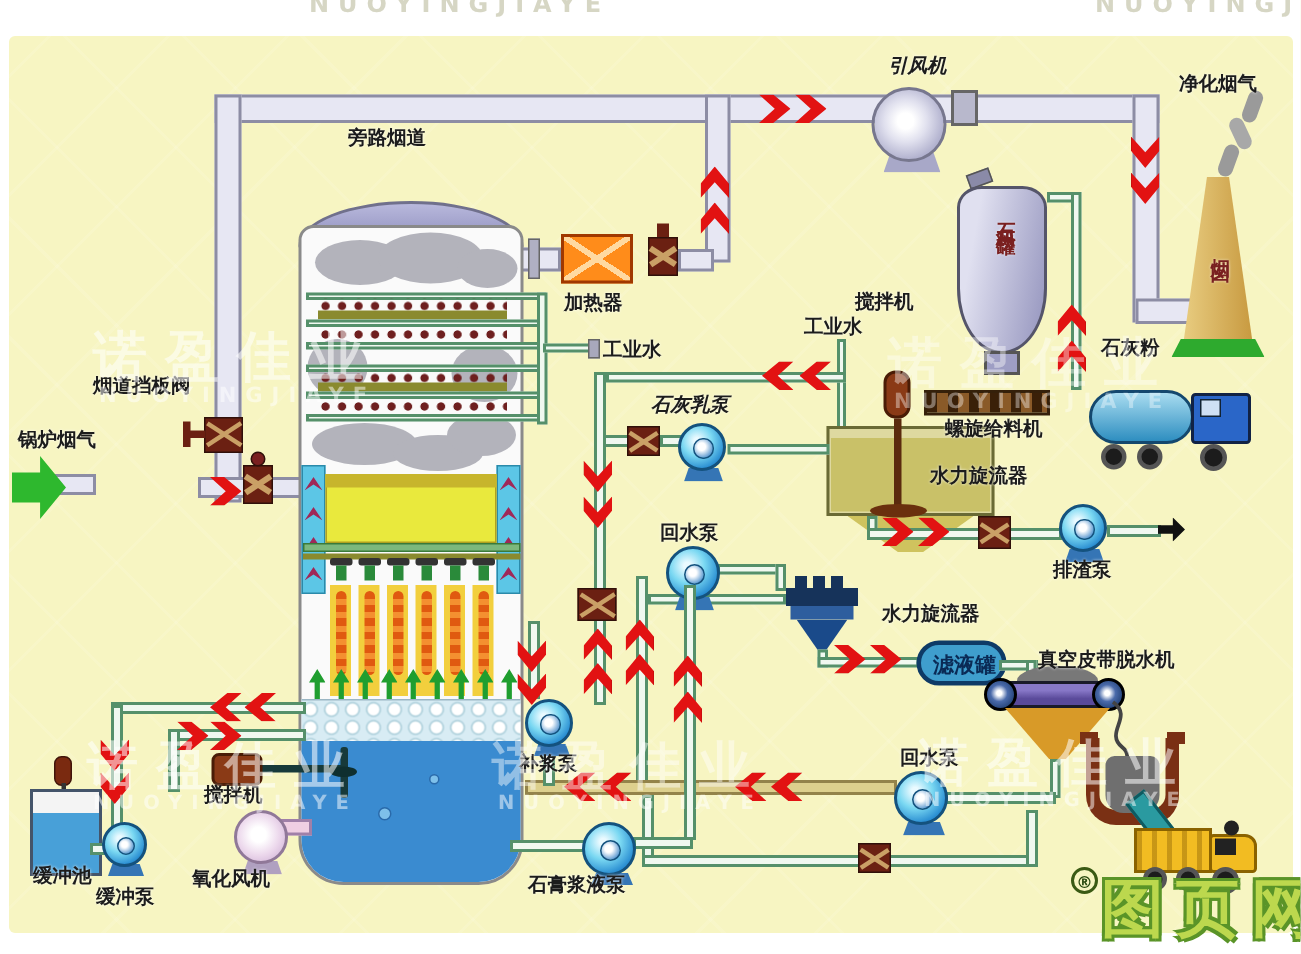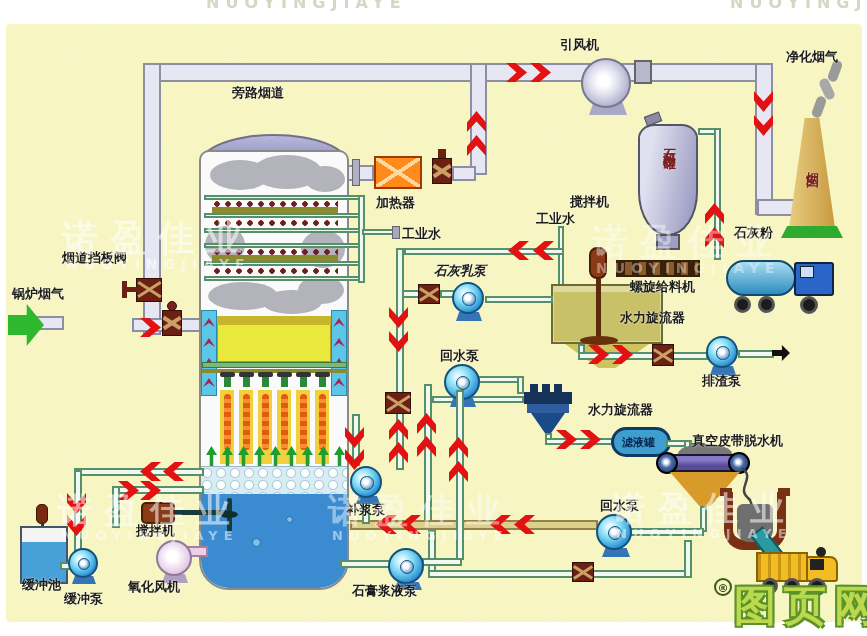--- a/index.html
+++ b/index.html
@@ -263,21 +263,21 @@
   <div class="abs" style="left:554px;top:384px;width:8px;height:10px;background:#16335a;"></div>
   <div class="abs" style="left:524px;top:392px;width:48px;height:12px;background:#16335a;"></div>
   <div class="abs" style="left:527px;top:404px;width:42px;height:9px;background:#2e5e9e;"></div>
   <div class="abs" style="left:531px;top:413px;width:34px;height:22px;background:#1a4a8a;clip-path:polygon(0 0,100% 0,55% 100%,45% 100%);"></div>
   <div class="abs pw" style="left:545px;top:433px;width:7px;height:12px;"></div>
   <div class="abs pw" style="left:545px;top:438px;width:68px;height:7px;"></div>
   <div class="abs ch" style="left:556px;top:430px;"></div>
   <div class="abs ch" style="left:580px;top:430px;"></div>
 
   <div class="abs" style="left:611px;top:427px;width:60px;height:30px;border-radius:15px;background:#3f9ecd;border:3px solid #0e3a66;">
-    <div class="lbl" style="position:absolute;left:8px;top:7px;font-size:11px;color:#0a2a55;text-shadow:none;">滤液罐</div>
+    <div class="lbl" style="position:absolute;left:8px;top:7px;font-size:14px;color:#0a2a55;text-shadow:none;">滤液罐</div>
   </div>
   <div class="abs pw" style="left:666px;top:440px;width:26px;height:7px;"></div>
   <div class="abs pw" style="left:684px;top:440px;width:7px;height:16px;"></div>
   <div class="abs" style="left:678px;top:444px;width:54px;height:12px;background:#787878;border-radius:50% 50% 0 0/80% 80% 0 0;"></div>
   <div class="abs" style="left:664px;top:454px;width:80px;height:18px;border:2px solid #1a1a2a;background:linear-gradient(180deg,#8878c8 30%,#5a4a9a 70%);"></div>
   <div class="abs" style="left:656px;top:452px;width:22px;height:22px;border-radius:50%;border:2px solid #000;background:radial-gradient(circle at 45% 45%,#ffffff 12%,#4a6aaa 40%,#12305e 95%);"></div>
   <div class="abs" style="left:728px;top:452px;width:22px;height:22px;border-radius:50%;border:2px solid #000;background:radial-gradient(circle at 45% 45%,#ffffff 12%,#4a6aaa 40%,#12305e 95%);"></div>
   <div class="abs" style="left:670px;top:472px;width:70px;height:34px;background:#d89a28;clip-path:polygon(0 0,100% 0,58% 100%,42% 100%);"></div>
   <svg class="abs" style="left:736px;top:466px;" width="26" height="56" viewBox="0 0 26 56">
     <path d="M6 2 C20 12 0 22 12 32 C22 40 6 46 14 54" stroke="#444" stroke-width="2.5" fill="none"></path>
@@ -347,21 +347,21 @@
   <div class="abs oxf" style="left:156px;top:540px;width:36px;height:36px;"></div>
 
   <div class="abs ch" style="left:506px;top:63px;"></div>
   <div class="abs ch" style="left:530px;top:63px;"></div>
   <div class="abs ch" style="left:466px;top:112px;transform:rotate(-90deg);"></div>
   <div class="abs ch" style="left:466px;top:136px;transform:rotate(-90deg);"></div>
   <div class="abs ch" style="left:753px;top:92px;transform:rotate(90deg);"></div>
   <div class="abs ch" style="left:753px;top:116px;transform:rotate(90deg);"></div>
 
   <div class="abs lbl" style="left:232px;top:86px;">旁路烟道</div>
-  <div class="abs lbl" style="left:560px;top:38px;">引风机</div>
+  <div class="abs lbl" style="left:592px;top:38px;font-style:italic;">引风机</div>
   <div class="abs lbl" style="left:786px;top:50px;">净化烟气</div>
   <div class="abs lbl" style="left:376px;top:196px;">加热器</div>
   <div class="abs lbl" style="left:402px;top:227px;">工业水</div>
   <div class="abs lbl" style="left:536px;top:212px;">工业水</div>
   <div class="abs lbl" style="left:570px;top:195px;">搅拌机</div>
   <div class="abs lbl" style="left:734px;top:226px;">石灰粉</div>
   <div class="abs lbl" style="left:630px;top:280px;">螺旋给料机</div>
   <div class="abs lbl" style="left:620px;top:311px;">水力旋流器</div>
   <div class="abs lbl" style="left:434px;top:264px;font-style:italic;">石灰乳泵</div>
   <div class="abs lbl" style="left:702px;top:374px;">排渣泵</div>

